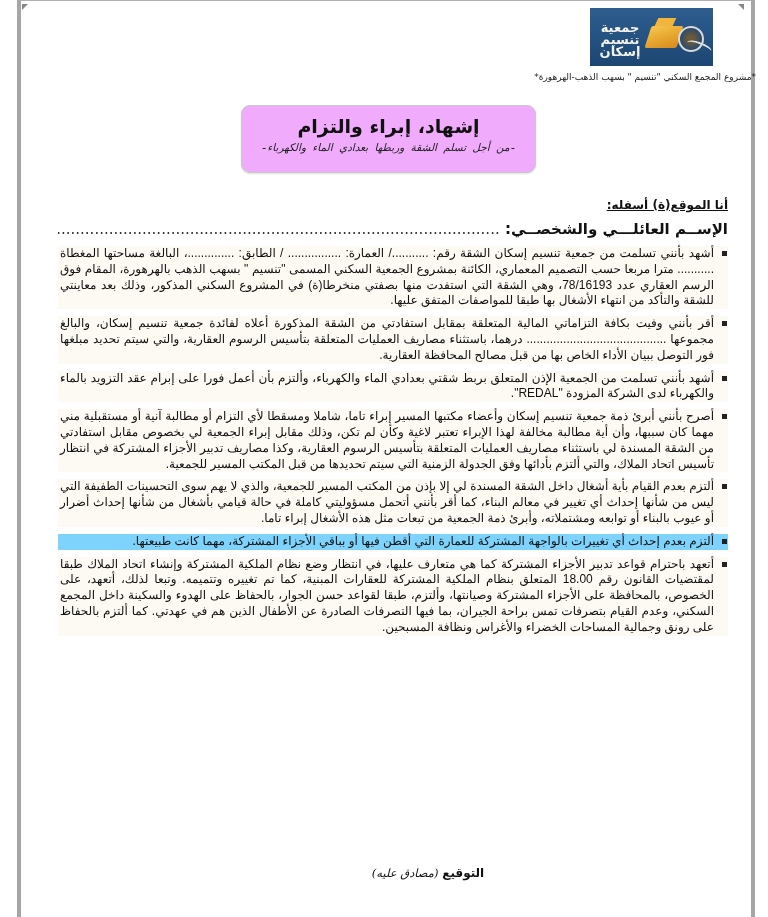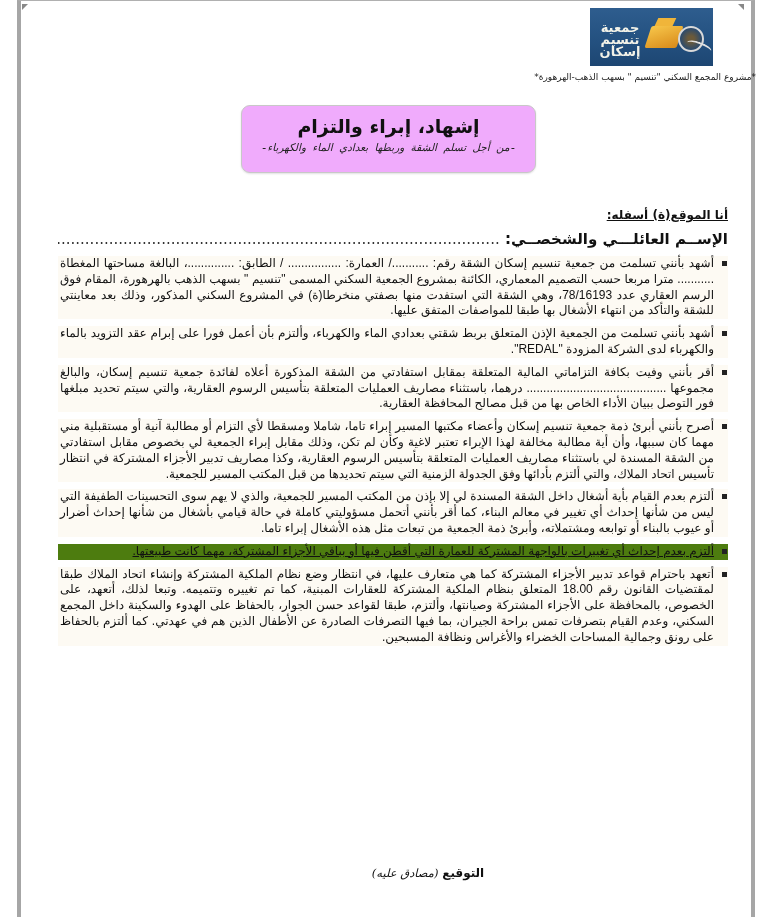--- a/index.html
+++ b/index.html
@@ -48,35 +48,35 @@
   .title-box {
     position: absolute; left: 241px; top: 105px; width: 293px; height: 66px;
     background: #f0abfc; border: 1.5px solid #c8c8c8; border-radius: 9px;
     box-shadow: 0 1px 2px rgba(0,0,0,0.12);
     text-align: center; direction: rtl;
   }
   .title-main { margin-top: 8px; font-size: 19px; font-weight: bold; color: #111; line-height: 24px; }
   .title-sub { font-family: Liberation Mono, monospace; font-style: italic; font-size: 10.5px; color: #222; margin-top: 3px; }
 
   .content {
-    position: absolute; left: 58px; top: 206px; width: 670px;
+    position: absolute; left: 58px; top: 196px; width: 670px;
     direction: rtl; color: #111;
   }
   .signer-heading { font-size: 12px; font-weight: bold; text-decoration: underline; line-height: 18px; margin-bottom: 6px; }
   .field-line { font-size: 15px; font-weight: bold; line-height: 18px; margin-bottom: 3px; white-space: nowrap; overflow: hidden; }
   .field-dots { font-weight: normal; color: #333; letter-spacing: 0.5px; }
 
   .clauses { list-style: none; margin: 8px 0 0 0; padding: 0; }
   .clause {
     position: relative; padding-right: 14px; padding-left: 2px;
     font-family: "Liberation Sans", sans-serif; font-size: 12px; line-height: 15.8px;
     text-align: justify; margin-bottom: 7px;
     background: #fdfaf3;
   }
-  .clause.plain { background: #4d7c0f; text-decoration: underline; }
+  .clause.plain { background: #7dd3fc; }
   .bullet {
     position: absolute; right: 1px; top: 5px; width: 5px; height: 5px; background: #222;
   }
 
   .signature {
     position: absolute; left: 0; top: 866px; width: 768px; text-align: center;
     direction: rtl; font-size: 12px; color: #111; margin-left: 44px;
   }
   .signature .sig-label { font-weight: bold; }
   .signature .sig-note { font-family: "DejaVu Serif", serif; font-style: italic; font-size: 11.5px; }
@@ -110,25 +110,25 @@
     <span class="field-dots">......................................................................................................................................</span>
   </div>
 
   <ul class="clauses">
     <li class="clause">
       <span class="bullet"></span>
       <span>أشهد بأنني تسلمت من جمعية تنسيم إسكان الشقة رقم: .........../ العمارة: ................ / الطابق: ..............، البالغة مساحتها المغطاة ........... مترا مربعا حسب التصميم المعماري، الكائنة بمشروع الجمعية السكني المسمى "تنسيم " بسهب الذهب بالهرهورة، المقام فوق الرسم العقاري عدد 78/16193، وهي الشقة التي استفدت منها بصفتي منخرطا(ة) في المشروع السكني المذكور، وذلك بعد معاينتي للشقة والتأكد من انتهاء الأشغال بها طبقا للمواصفات المتفق عليها.</span>
     </li>
     <li class="clause">
       <span class="bullet"></span>
-      <span>أشهد بأنني تسلمت من الجمعية الإذن المتعلق بربط شقتي بعدادي الماء والكهرباء، وألتزم بأن أعمل فورا على إبرام عقد التزويد بالماء والكهرباء لدى الشركة المزودة "REDAL".</span>
+      <span>أقر بأنني وفيت بكافة التزاماتي المالية المتعلقة بمقابل استفادتي من الشقة المذكورة أعلاه لفائدة جمعية تنسيم إسكان، والبالغ مجموعها .......................................... درهما، باستثناء مصاريف العمليات المتعلقة بتأسيس الرسوم العقارية، والتي سيتم تحديد مبلغها فور التوصل ببيان الأداء الخاص بها من قبل مصالح المحافظة العقارية.</span>
     </li>
     <li class="clause">
       <span class="bullet"></span>
-      <span>أقر بأنني وفيت بكافة التزاماتي المالية المتعلقة بمقابل استفادتي من الشقة المذكورة أعلاه لفائدة جمعية تنسيم إسكان، والبالغ مجموعها .......................................... درهما، باستثناء مصاريف العمليات المتعلقة بتأسيس الرسوم العقارية، والتي سيتم تحديد مبلغها فور التوصل ببيان الأداء الخاص بها من قبل مصالح المحافظة العقارية.</span>
+      <span>أشهد بأنني تسلمت من الجمعية الإذن المتعلق بربط شقتي بعدادي الماء والكهرباء، وألتزم بأن أعمل فورا على إبرام عقد التزويد بالماء والكهرباء لدى الشركة المزودة "REDAL".</span>
     </li>
     <li class="clause">
       <span class="bullet"></span>
       <span>أصرح بأنني أبرئ ذمة جمعية تنسيم إسكان وأعضاء مكتبها المسير إبراء تاما، شاملا ومسقطا لأي التزام أو مطالبة آنية أو مستقبلية مني مهما كان سببها، وأن أية مطالبة مخالفة لهذا الإبراء تعتبر لاغية وكأن لم تكن، وذلك مقابل إبراء الجمعية لي بخصوص مقابل استفادتي من الشقة المسندة لي باستثناء مصاريف العمليات المتعلقة بتأسيس الرسوم العقارية، وكذا مصاريف تدبير الأجزاء المشتركة في انتظار تأسيس اتحاد الملاك، والتي ألتزم بأدائها وفق الجدولة الزمنية التي سيتم تحديدها من قبل المكتب المسير للجمعية.</span>
     </li>
     <li class="clause">
       <span class="bullet"></span>
       <span>ألتزم بعدم القيام بأية أشغال داخل الشقة المسندة لي إلا بإذن من المكتب المسير للجمعية، والذي لا يهم سوى التحسينات الطفيفة التي ليس من شأنها إحداث أي تغيير في معالم البناء، كما أقر بأنني أتحمل مسؤوليتي كاملة في حالة قيامي بأشغال من شأنها إحداث أضرار أو عيوب بالبناء أو توابعه ومشتملاته، وأبرئ ذمة الجمعية من تبعات مثل هذه الأشغال إبراء تاما.</span>
     </li>
     <li class="clause plain">

